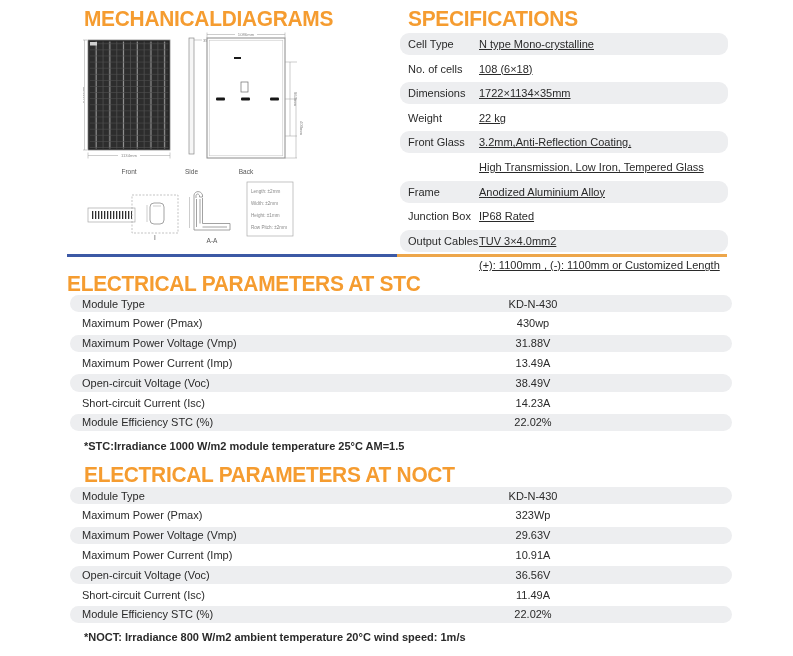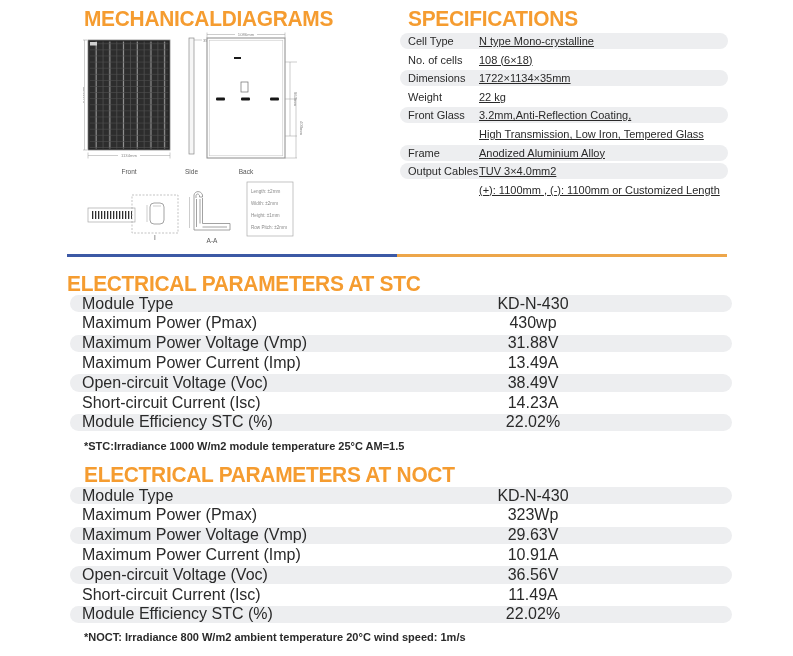--- a/index.html
+++ b/index.html
@@ -10,32 +10,32 @@
   }
   .section-title {
     position:absolute; font-size:22px; font-weight:700; color:#F59C30;
     letter-spacing:-0.3px; white-space:nowrap;
   }
   .squeeze { display:inline-block; transform:scaleX(0.95); transform-origin:0 50%; }
 
   
   .spec-table { position:absolute; left:400px; top:33px; width:328px; }
   .spec-row {
-    display:flex; align-items:center; height:16px; margin-bottom:2.6px;
+    display:flex; align-items:center; height:22px; margin-bottom:2.6px;
     border-radius:9px; font-size:11px;
   }
   .spec-row.shaded { background:#EDEEF0; }
   .spec-label { flex:0 0 79px; padding-left:8px; font-weight:400; color:#2a2a2a; white-space:nowrap; }
   .spec-value { flex:1; color:#2a2a2a; white-space:nowrap;text-decoration:underline; }
 
   
   .param-table { position:absolute; left:70px; width:662px; }
   .param-row {
     position:relative; height:17.4px; margin-bottom:2.4px; border-radius:9px;
-    font-size:16px; display:flex; align-items:center;
+    font-size:11px; display:flex; align-items:center;
   }
   .param-row.shaded { background:#EDEEF0; }
   .param-label { padding-left:12px; white-space:nowrap; color:#2a2a2a; }
   .param-value { position:absolute; left:338px; width:250px; text-align:center; color:#2a2a2a; }
 
   .footnote {
     position:absolute; left:84px; font-size:11px; font-weight:700; color:#2a2a2a;
     white-space:nowrap;
   }
 
@@ -184,20 +184,24 @@
       <span class="spec-value">3.2mm,Anti-Reflection Coating,</span>
     </div>
     <div class="spec-row">
       <span class="spec-label"></span>
       <span class="spec-value">High Transmission, Low Iron, Tempered Glass</span>
     </div>
     <div class="spec-row shaded">
       <span class="spec-label">Frame</span>
       <span class="spec-value">Anodized Aluminium Alloy</span>
     </div>
+    <div class="spec-row">
+      <span class="spec-label">Junction Box</span>
+      <span class="spec-value">IP68 Rated</span>
+    </div>
     <div class="spec-row shaded">
       <span class="spec-label">Output Cables</span>
       <span class="spec-value">TUV 3×4.0mm2</span>
     </div>
     <div class="spec-row">
       <span class="spec-label"></span>
       <span class="spec-value">(+): 1100mm , (-): 1100mm or Customized Length</span>
     </div>
   </div>
 

